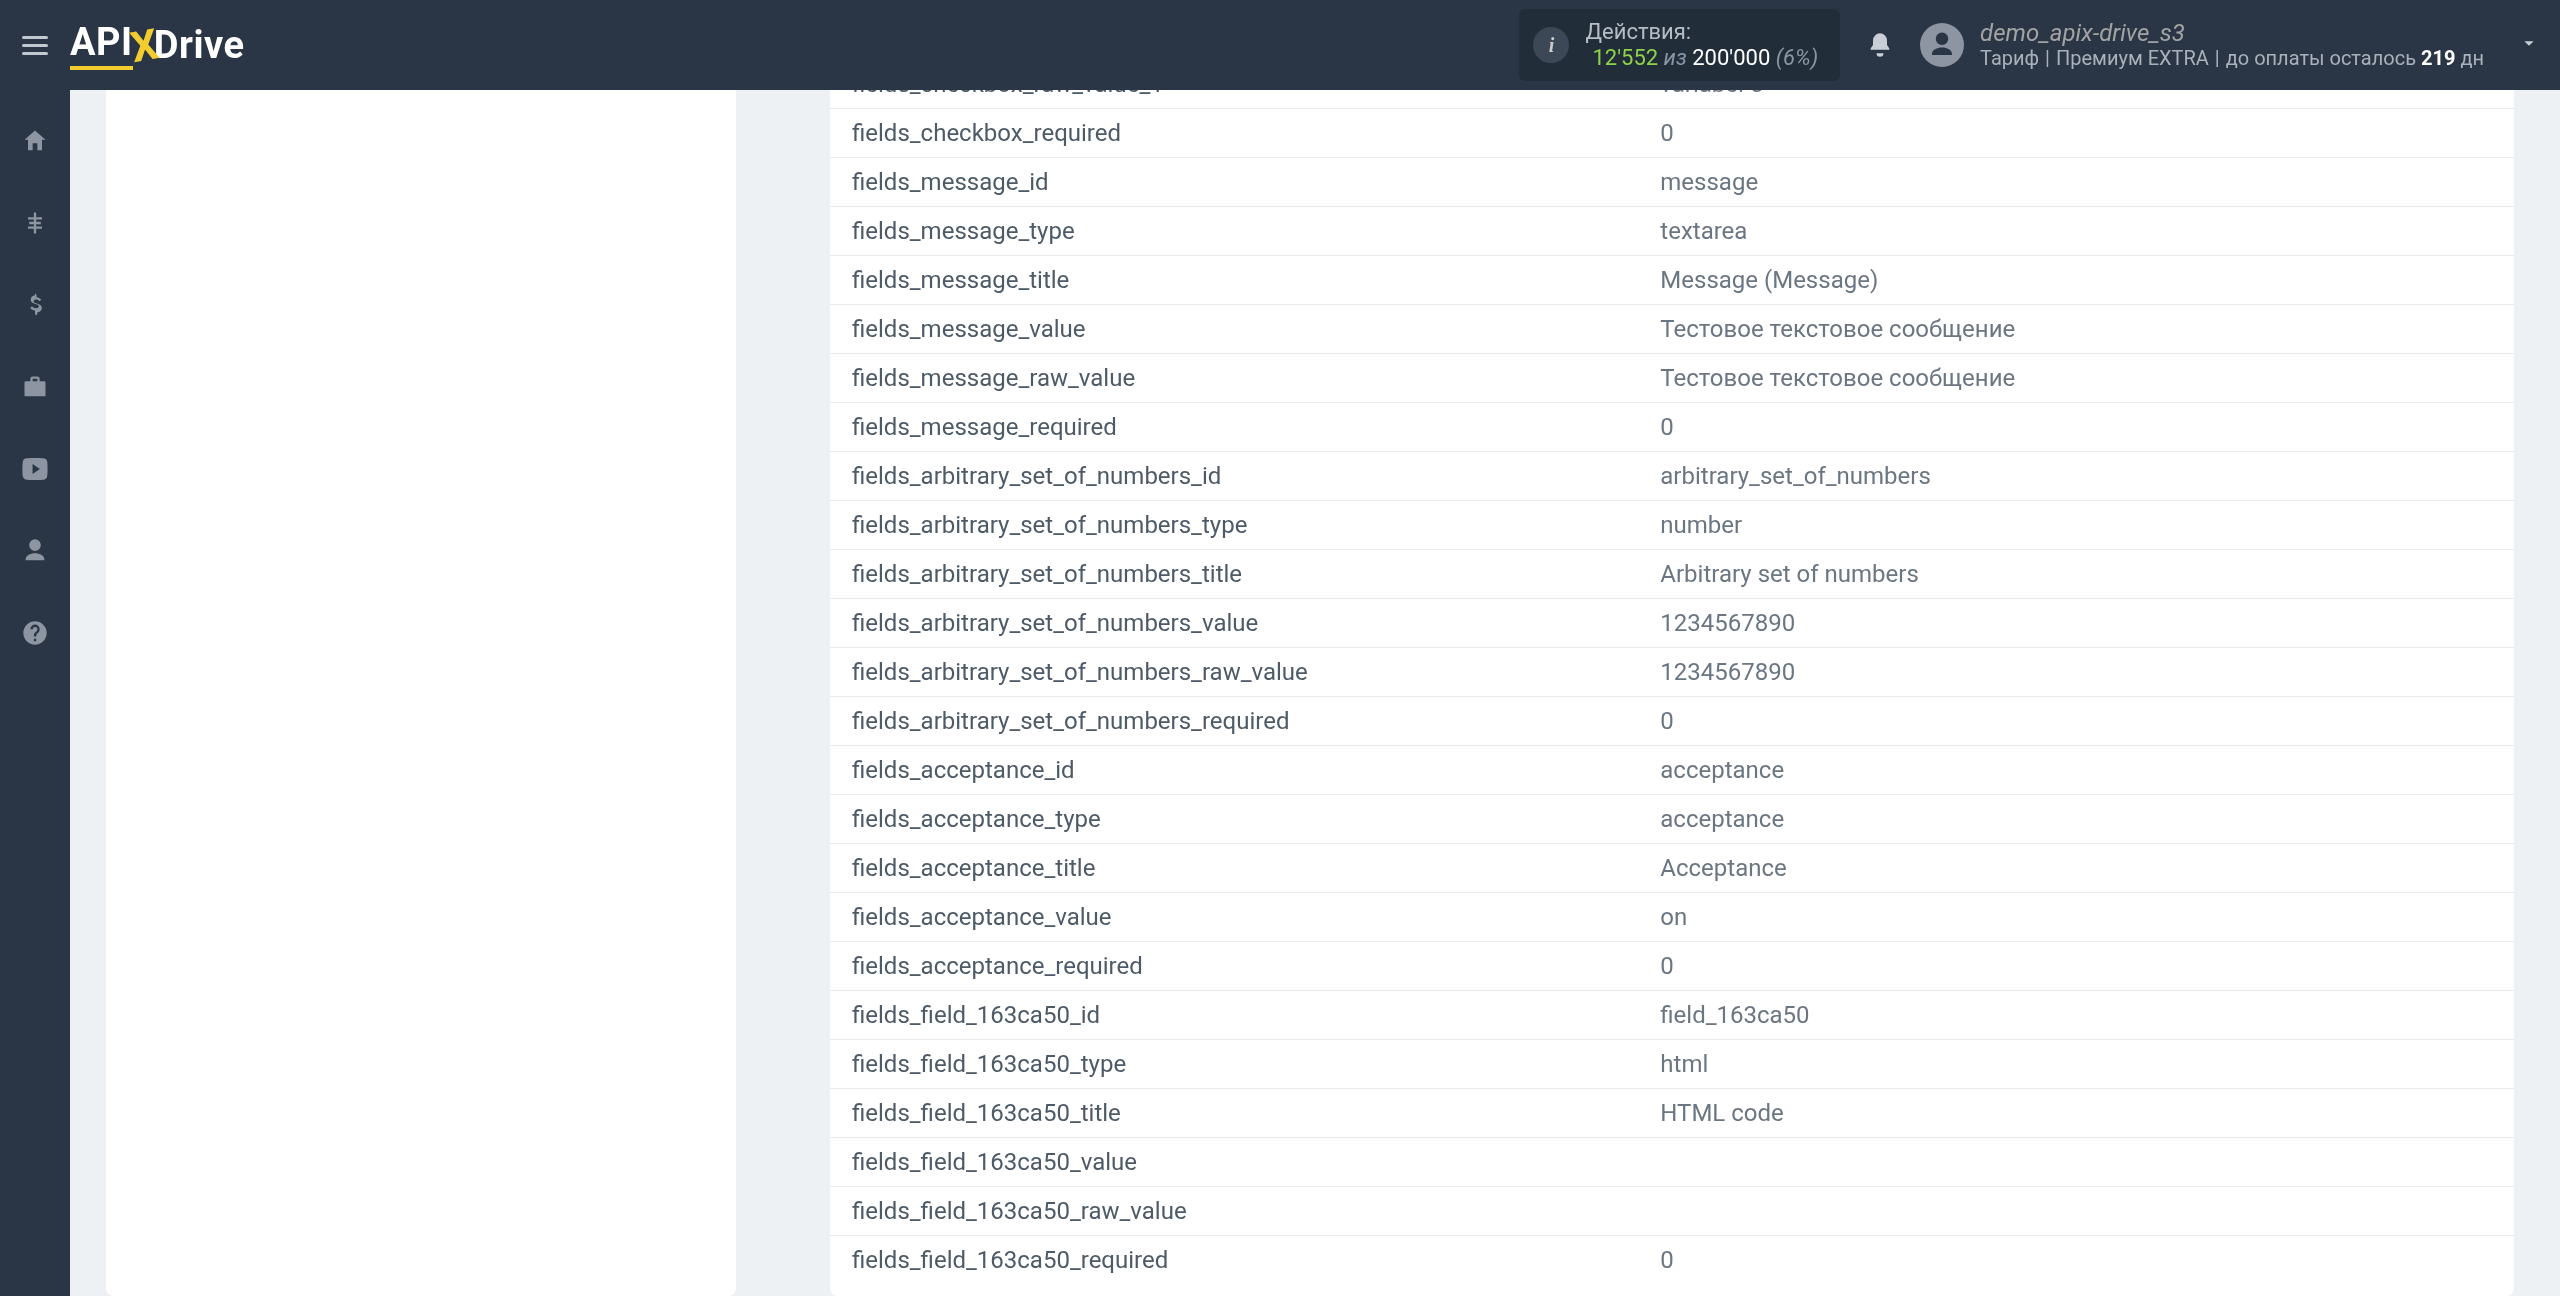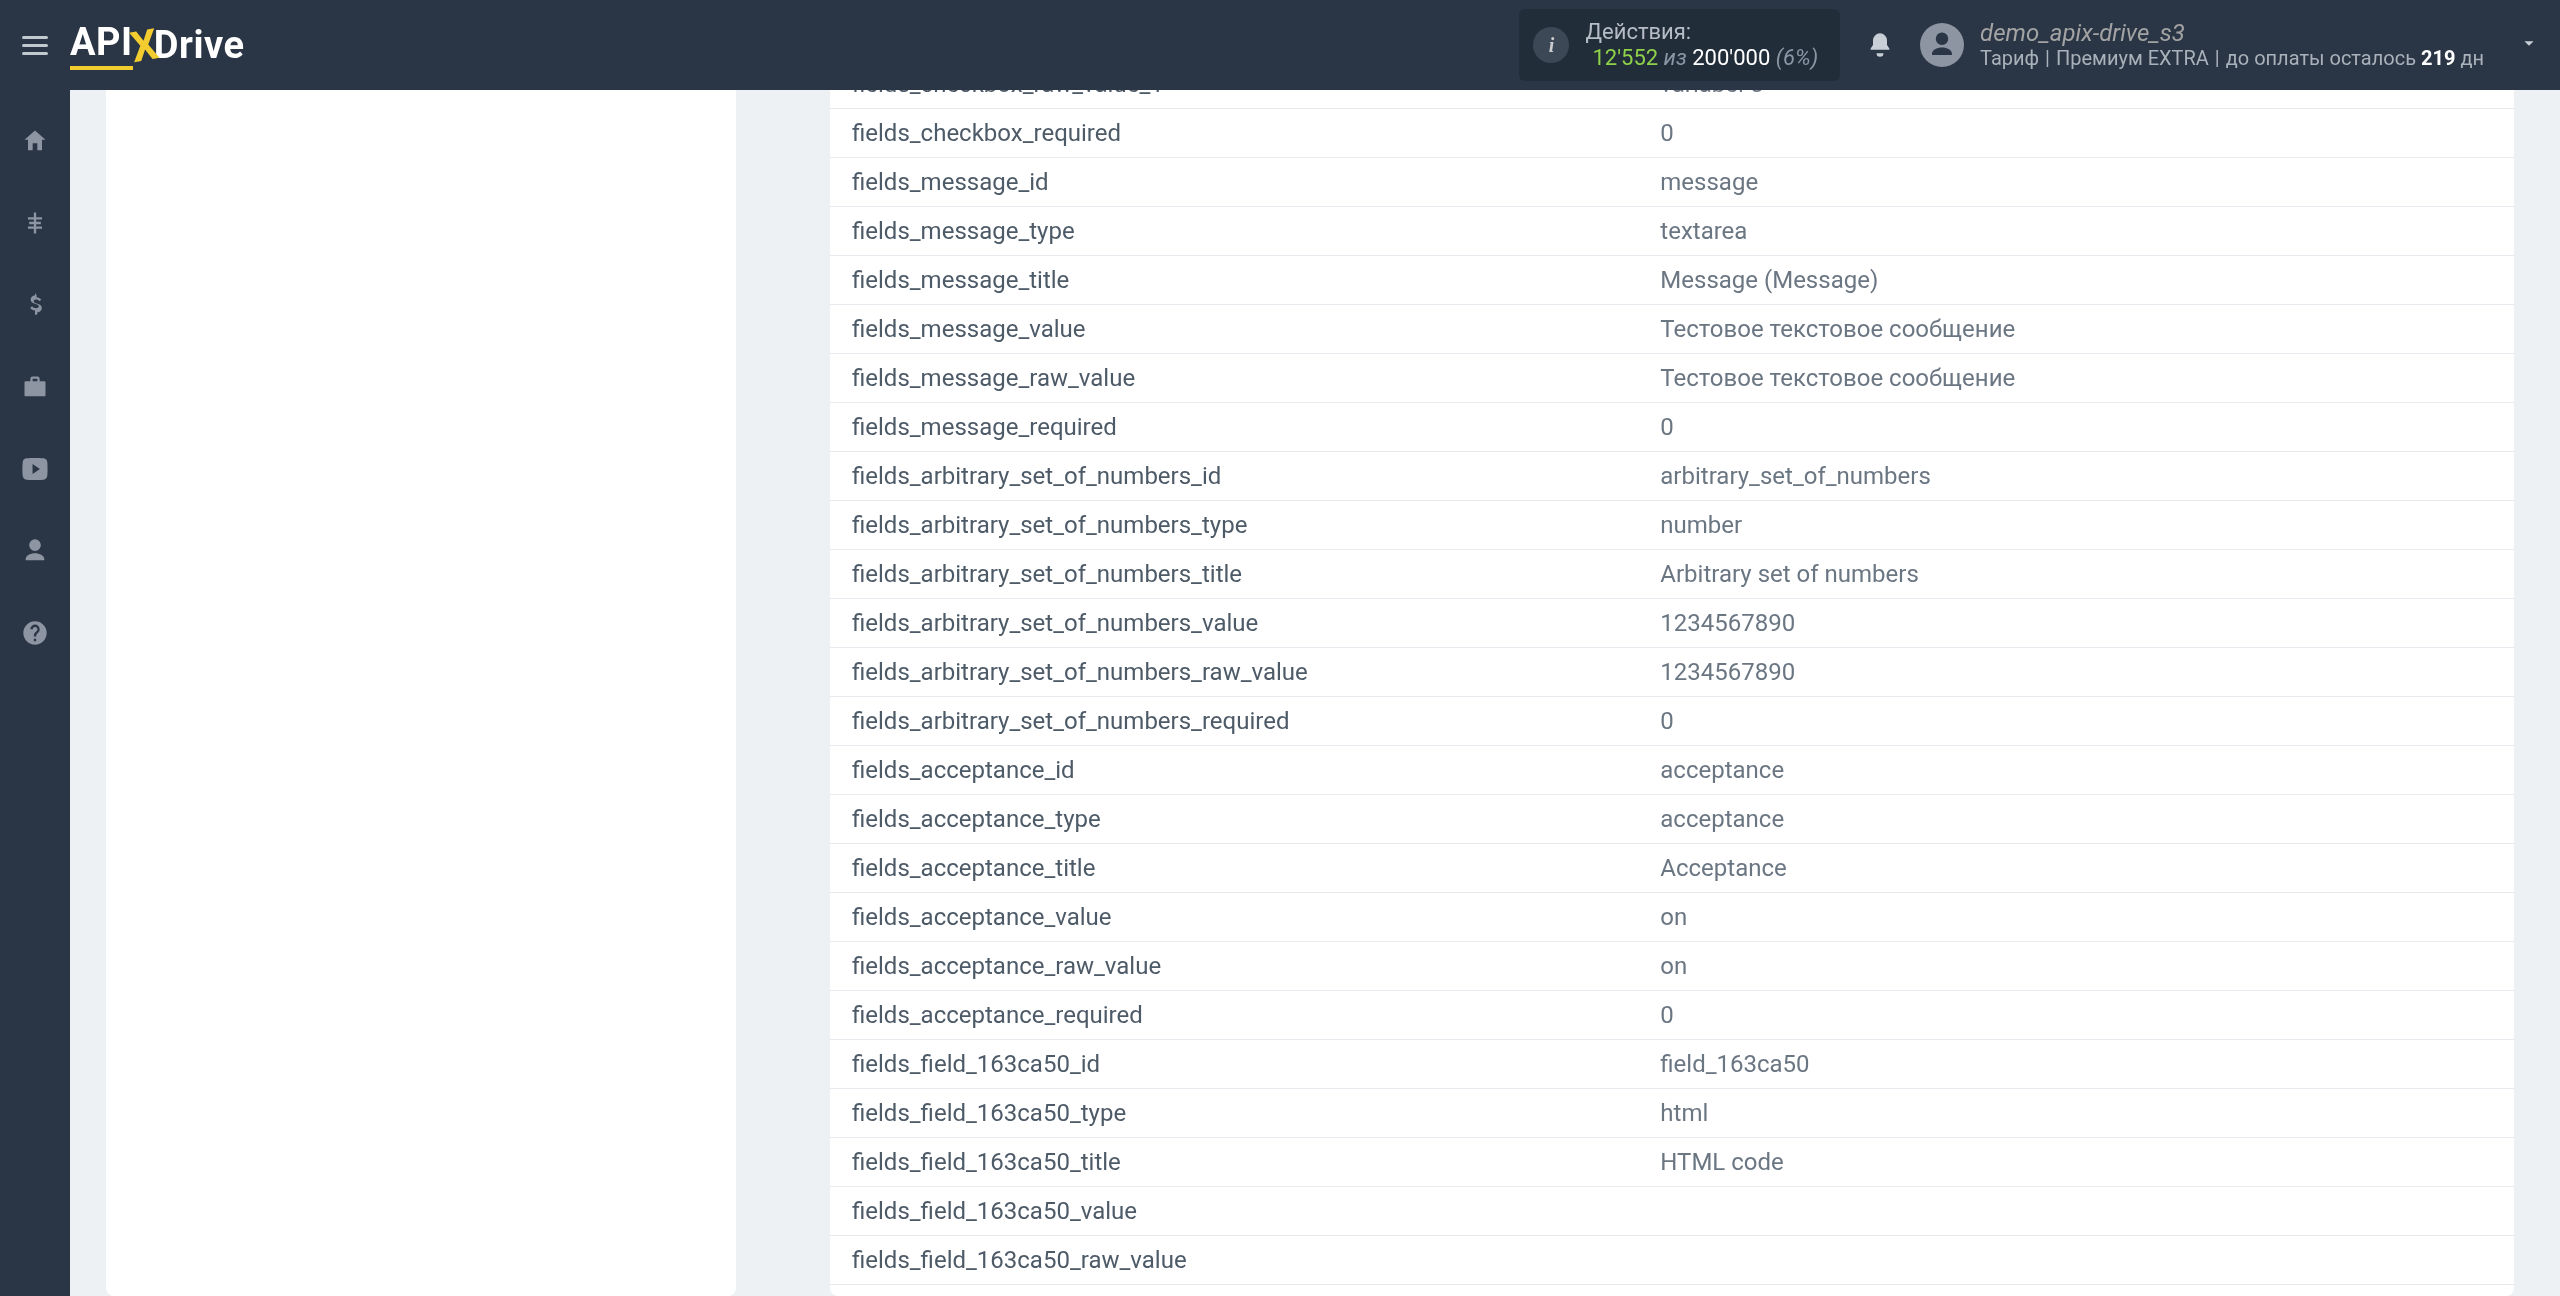--- a/index.html
+++ b/index.html
@@ -341,24 +341,20 @@
           </tr>
           <tr>
             <td class="key">fields_acceptance_title</td>
             <td class="val">Acceptance</td>
           </tr>
           <tr>
             <td class="key">fields_acceptance_value</td>
             <td class="val">on</td>
           </tr>
           <tr>
-            <td class="key">fields_acceptance_raw_value</td>
-            <td class="val">on</td>
-          </tr>
-          <tr>
             <td class="key">fields_acceptance_required</td>
             <td class="val">0</td>
           </tr>
           <tr>
             <td class="key">fields_field_163ca50_id</td>
             <td class="val">field_163ca50</td>
           </tr>
           <tr>
             <td class="key">fields_field_163ca50_type</td>
             <td class="val">html</td>

